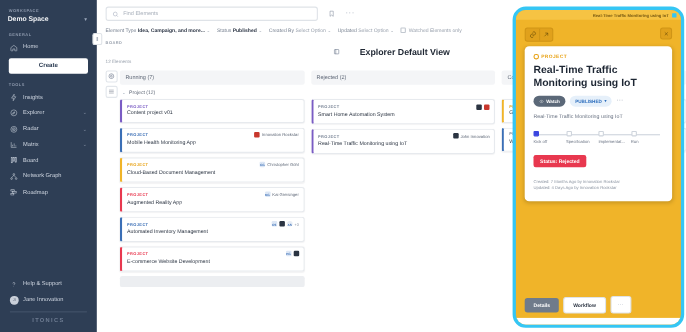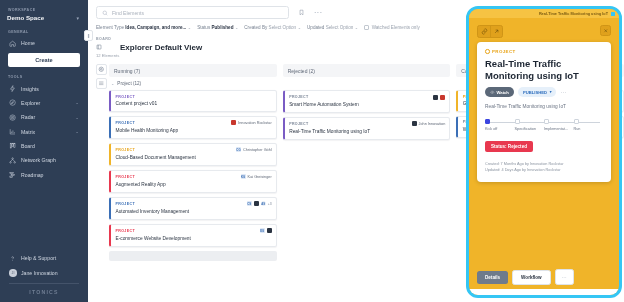--- a/index.html
+++ b/index.html
@@ -78,21 +78,21 @@
   }
   .f-label { color:#7a8493; }
   .f-val { color:#2c3545; font-weight:700; }
   .f-val.muted { color:#9aa2ae; font-weight:400;}
   .f-caret { font-size:4px; color:#9aa2ae; margin-left:1.5px;}
   .chk { width:4.5px;height:4.5px;border:1px solid #c2c8d0;border-radius:1px; margin-right:3px;}
   .filter-group{display:flex;align-items:center;}
 
   .board-head { padding: 7px 8px 0 8px; }
   .board-kicker { font-size:3.6px; color:#99a1ad; letter-spacing:.4px; font-weight:700; }
-  .board-title-row { display:flex; align-items:center; gap:18px; margin-top:1.5px; }
+  .board-title-row { display:flex; align-items:center; gap:18px; margin-top:1.5px;justify-content:center; }
   .board-title { font-size:8px; font-weight:700; color:#1f2733; }
   .board-title-row svg { width:6px;height:6px;stroke:#41506a;fill:none;stroke-width:1.6;}
   .board-sub { font-size:4.2px; color:#9aa2ae; margin-top:1.5px; }
 
   .board-area { flex:1 1 auto; display:flex; padding: 6px 0 0 8px; min-height:0; }
   .rail { width:13px; flex:0 0 13px; padding-top:0; }
   .rail-btn {
     width:11px;height:11px;border:1px solid #e2e6eb;border-radius:2px;background:#fff;
     display:flex;align-items:center;justify-content:center;margin-bottom:3px;
   }

